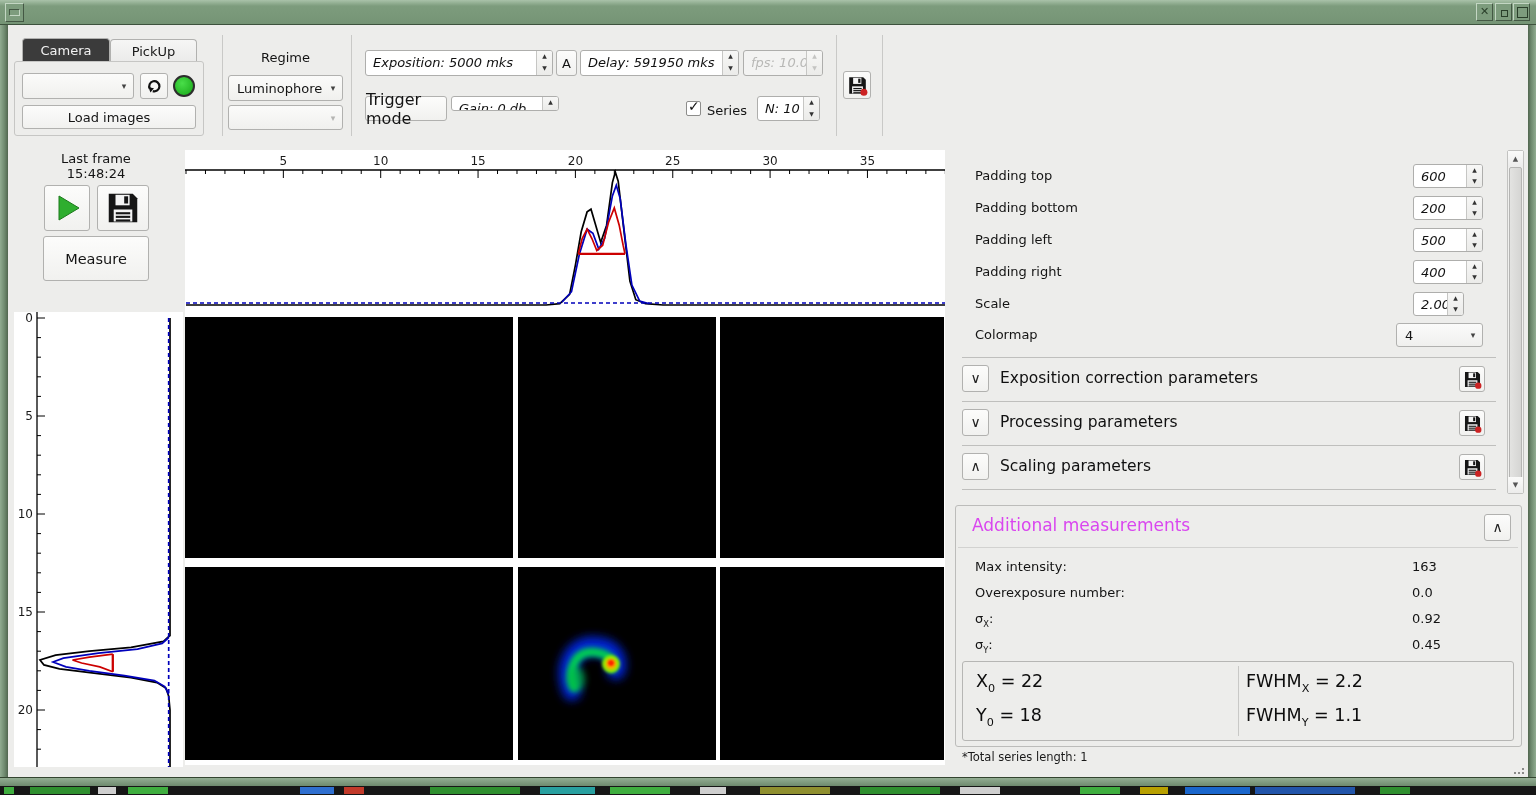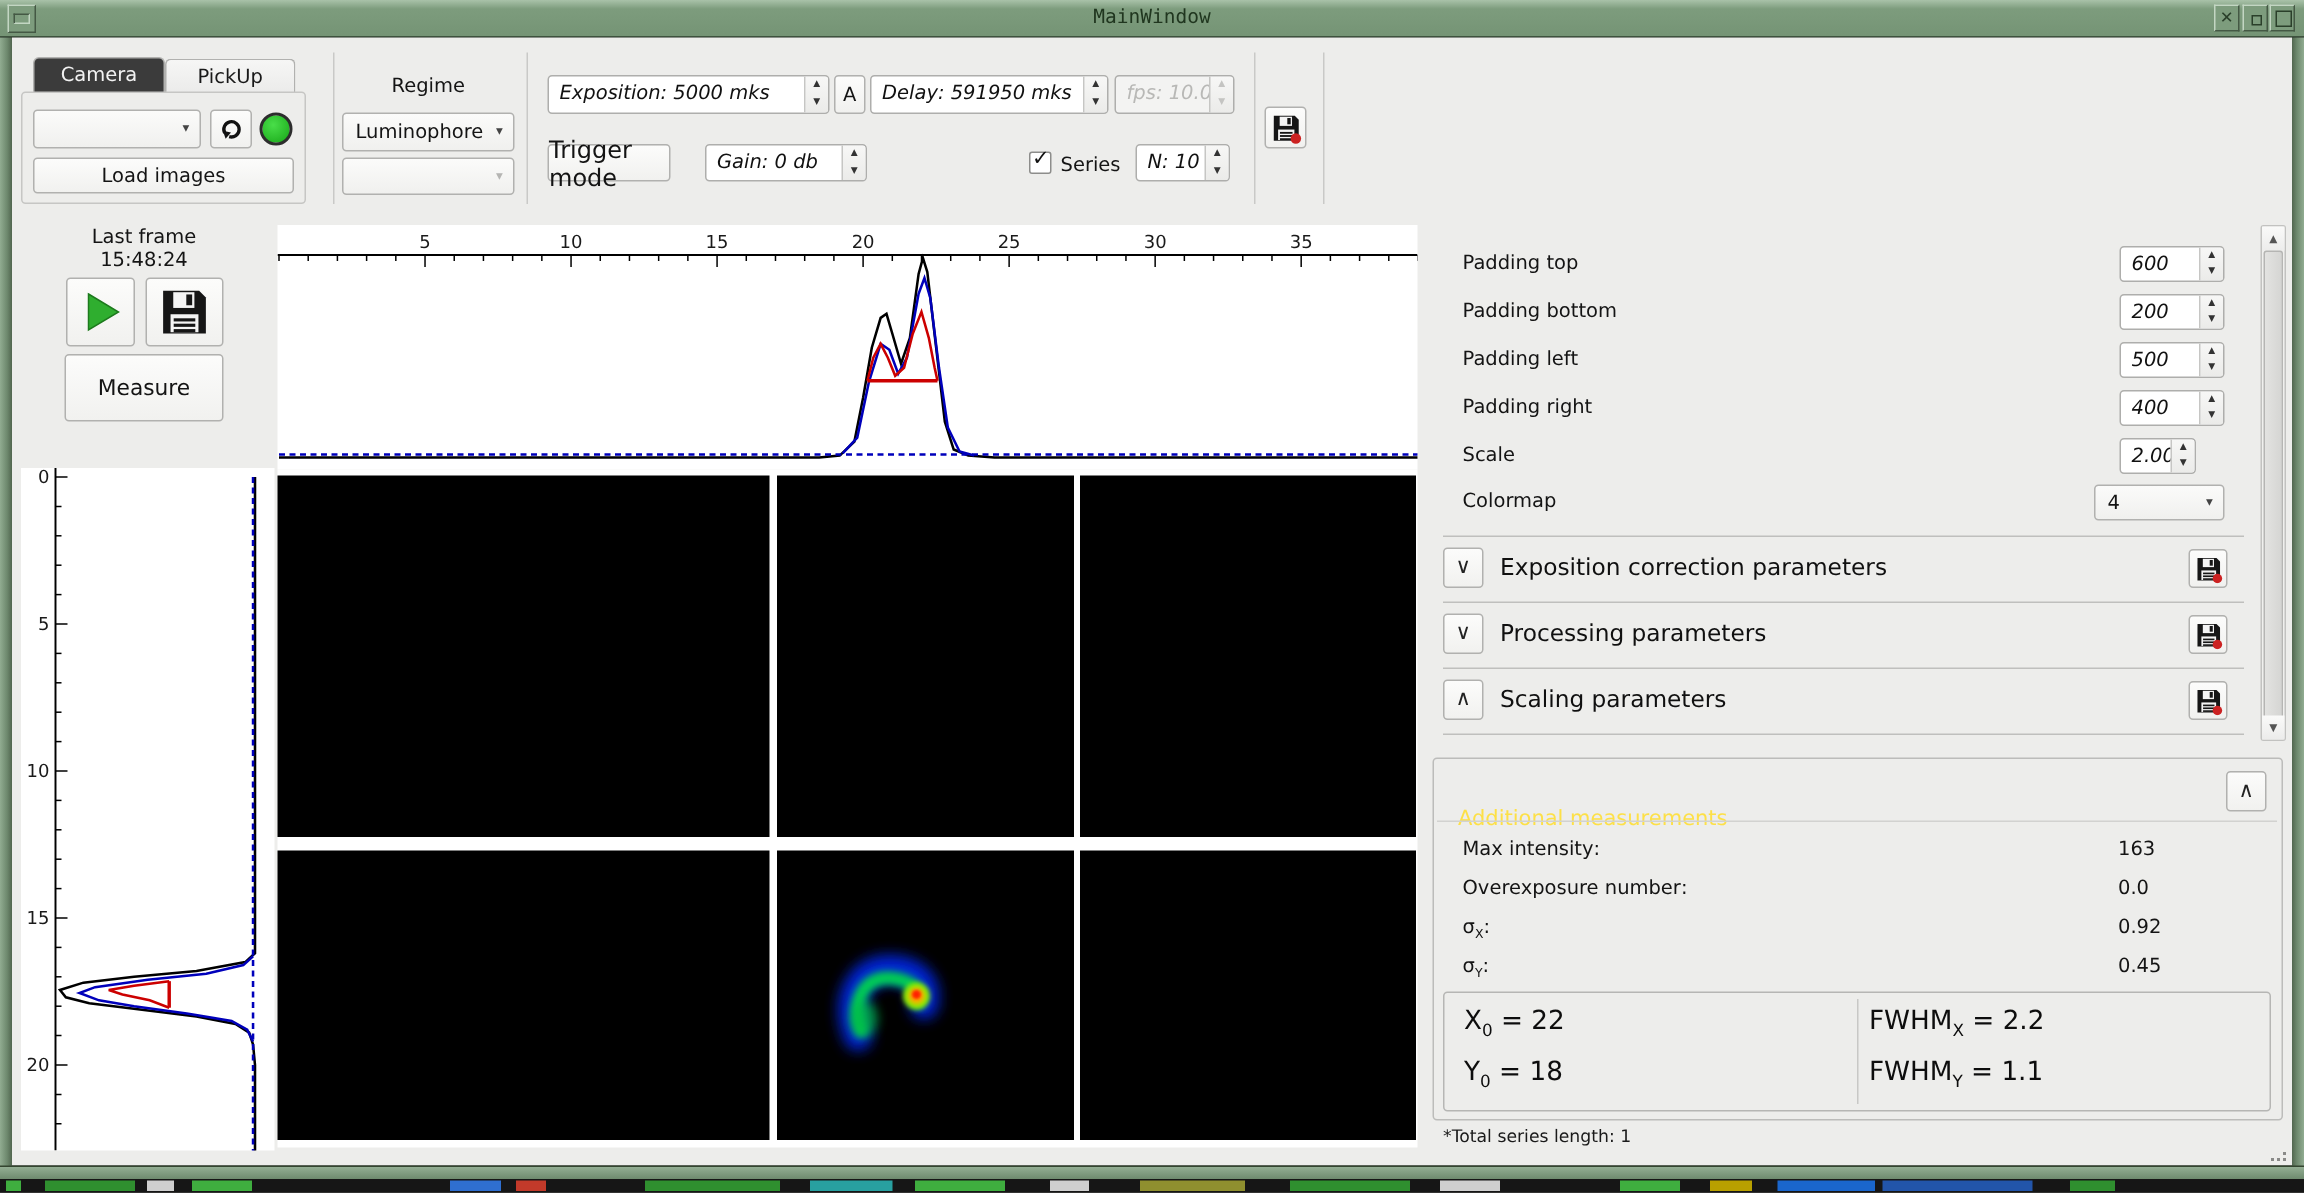--- a/index.html
+++ b/index.html
@@ -73,21 +73,20 @@
     </g>
   </defs>
 </svg>
 
 <div class="screen">
 
   <div class="titlebar">
     <div class="tb-menu">
       <div class="tb-dash"></div>
     </div>
-    <div class="tb-title">MainWindow</div>
     <div class="tb-btn" style="left:1476px">✕</div>
     <div class="tb-btn" style="left:1495px">
         <div class="sq-small"></div>
       </div>
     <div class="tb-btn" style="left:1513px">
         <div class="sq-big"></div>
       </div>
   </div>
 
   <div class="win-border-l"></div>
@@ -152,21 +151,21 @@
     <span class="val">fps: 10.0</span>
     <span class="arr">
         <span>▲</span>
         <span>▼</span>
       </span>
   </div>
 
   <div class="btn" style="left:365px;top:96px;width:82px;height:25px;font-size:16px">
       <span>Trigger mode</span>
     </div>
-  <div class="spin" style="left:470px;top:96px;width:108px;height:25px">
+  <div class="spin" style="left:451px;top:96px;width:108px;height:15px">
     <span class="val">Gain: 0 db</span>
     <span class="arr">
         <span>▲</span>
         <span>▼</span>
       </span>
   </div>
   <div class="checkbox" style="left:686px;top:101px">
     <span class="check-glyph">✓</span>
   </div>
   <div class="label13" style="left:707px;top:103px">Series</div>
@@ -410,21 +409,21 @@
   </div>
   <div class="hline" style="left:962px;top:489px;width:534px"></div>
 
   <div class="scrollbar" style="left:1507px;top:150px;width:17px;height:344px">
     <div class="sb-arrow" style="top:0">▲</div>
     <div class="sb-thumb" style="top:16px;height:311px"></div>
     <div class="sb-arrow" style="bottom:0">▼</div>
   </div>
 
   <div class="groupbox" style="left:955px;top:505px;width:567px;height:242px;border-color:#bcbcba"></div>
-  <div class="abs" style="left:972px;top:538px;font-size:14px;color:#fde047">Additional measurements</div>
+  <div class="abs" style="left:972px;top:515px;font-size:17px;color:#d946ef">Additional measurements</div>
   <div class="chevbtn" style="left:1484px;top:514px"><span>∧</span></div>
   <div class="hline" style="left:958px;top:547px;width:560px;background:#d2d2d0"></div>
 
   <div class="mrow-label" style="left:975px;top:559px"><span>Max intensity</span><sub></sub><span>:</span></div>
   <div class="mrow-value" style="left:1412px;top:559px">163</div>
   <div class="mrow-label" style="left:975px;top:585px"><span>Overexposure number</span><sub></sub><span>:</span></div>
   <div class="mrow-value" style="left:1412px;top:585px">0.0</div>
   <div class="mrow-label" style="left:975px;top:611px"><span>σ</span><sub>X</sub><span>:</span></div>
   <div class="mrow-value" style="left:1412px;top:611px">0.92</div>
   <div class="mrow-label" style="left:975px;top:637px"><span>σ</span><sub>Y</sub><span>:</span></div>

